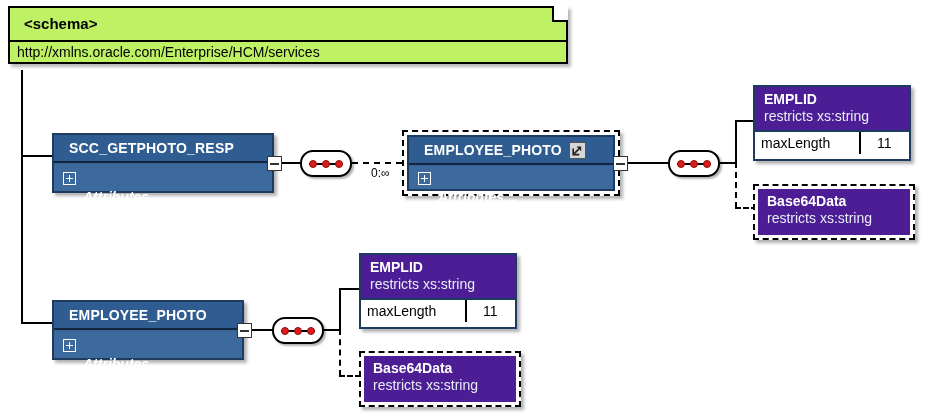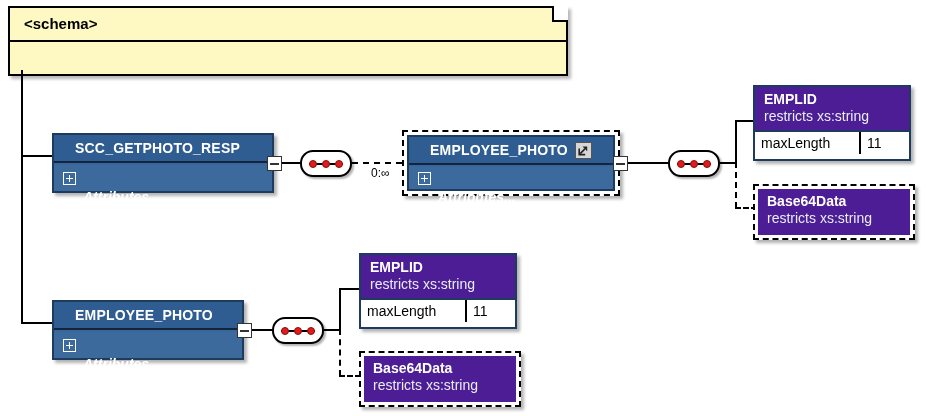--- a/index.html
+++ b/index.html
@@ -17,22 +17,22 @@
     background: #ffffff;
     overflow: hidden;
   }
 
   
   .schema-box {
     position: absolute;
     left: 8px;
     top: 6px;
     width: 560px;
-    height: 70px;
-    background: #fef9c3;
+    height: 58px;
+    background: #bef264;
     border: 2px solid #000000;
     box-sizing: border-box;
     box-shadow: 3px 3px 3px rgba(0,0,0,0.28);
   }
   .schema-fold {
     position: absolute;
     right: -2px;
     top: -2px;
     width: 16px;
     height: 16px;
@@ -146,21 +146,21 @@
   }
   .node-header {
     position: absolute;
     left: 0; top: 0; right: 0;
     height: 28px;
     display: flex;
     align-items: center;
     background: #2f5d92;
     border-bottom: 2px solid #13253c;
     box-sizing: border-box;
-    padding-left: 21px;
+    padding-left: 15px;
     padding-right: 6px;
   }
   .node-title {
     font-size: 14px;
     font-weight: bold;
     color: #ffffff;
     letter-spacing: 0.2px;
     white-space: nowrap;
   }
   .node-body {
@@ -275,21 +275,21 @@
     padding-left: 6px;
     font-size: 14px;
     color: #000000;
     border-right: 2px solid #000000;
     box-sizing: border-box;
   }
   .facet-value {
     width: 48px;
     display: flex;
     align-items: center;
-    padding-left: 6px;
+    padding-left: 16px;
     font-size: 14px;
     color: #000000;
     box-sizing: border-box;
   }
 
   
   .seq {
     position: absolute;
     width: 52px;
     height: 27px;
@@ -334,20 +334,21 @@
 </style>
 </head>
 <body>
 
 <div id="canvas">
 
   <div class="schema-box">
     <div class="schema-title">&lt;schema&gt;</div>
     <div class="schema-divider"></div>
     <div class="schema-attr-row">
+      <div class="schema-attr-value">http://xmlns.oracle.com/Enterprise/HCM/services</div>
     </div>
     <div class="schema-fold-cut"></div>
     <div class="schema-fold"></div>
   </div>
 
   <div class="ln ln-v" style="left:21px; top:70px; height:254px;"></div>
   <div class="ln ln-h" style="left:21px; top:155px; width:32px;"></div>
   <div class="ln ln-h" style="left:21px; top:322px; width:32px;"></div>
 
   <div class="node" style="left:52px; top:133px; width:222px; height:60px;">

